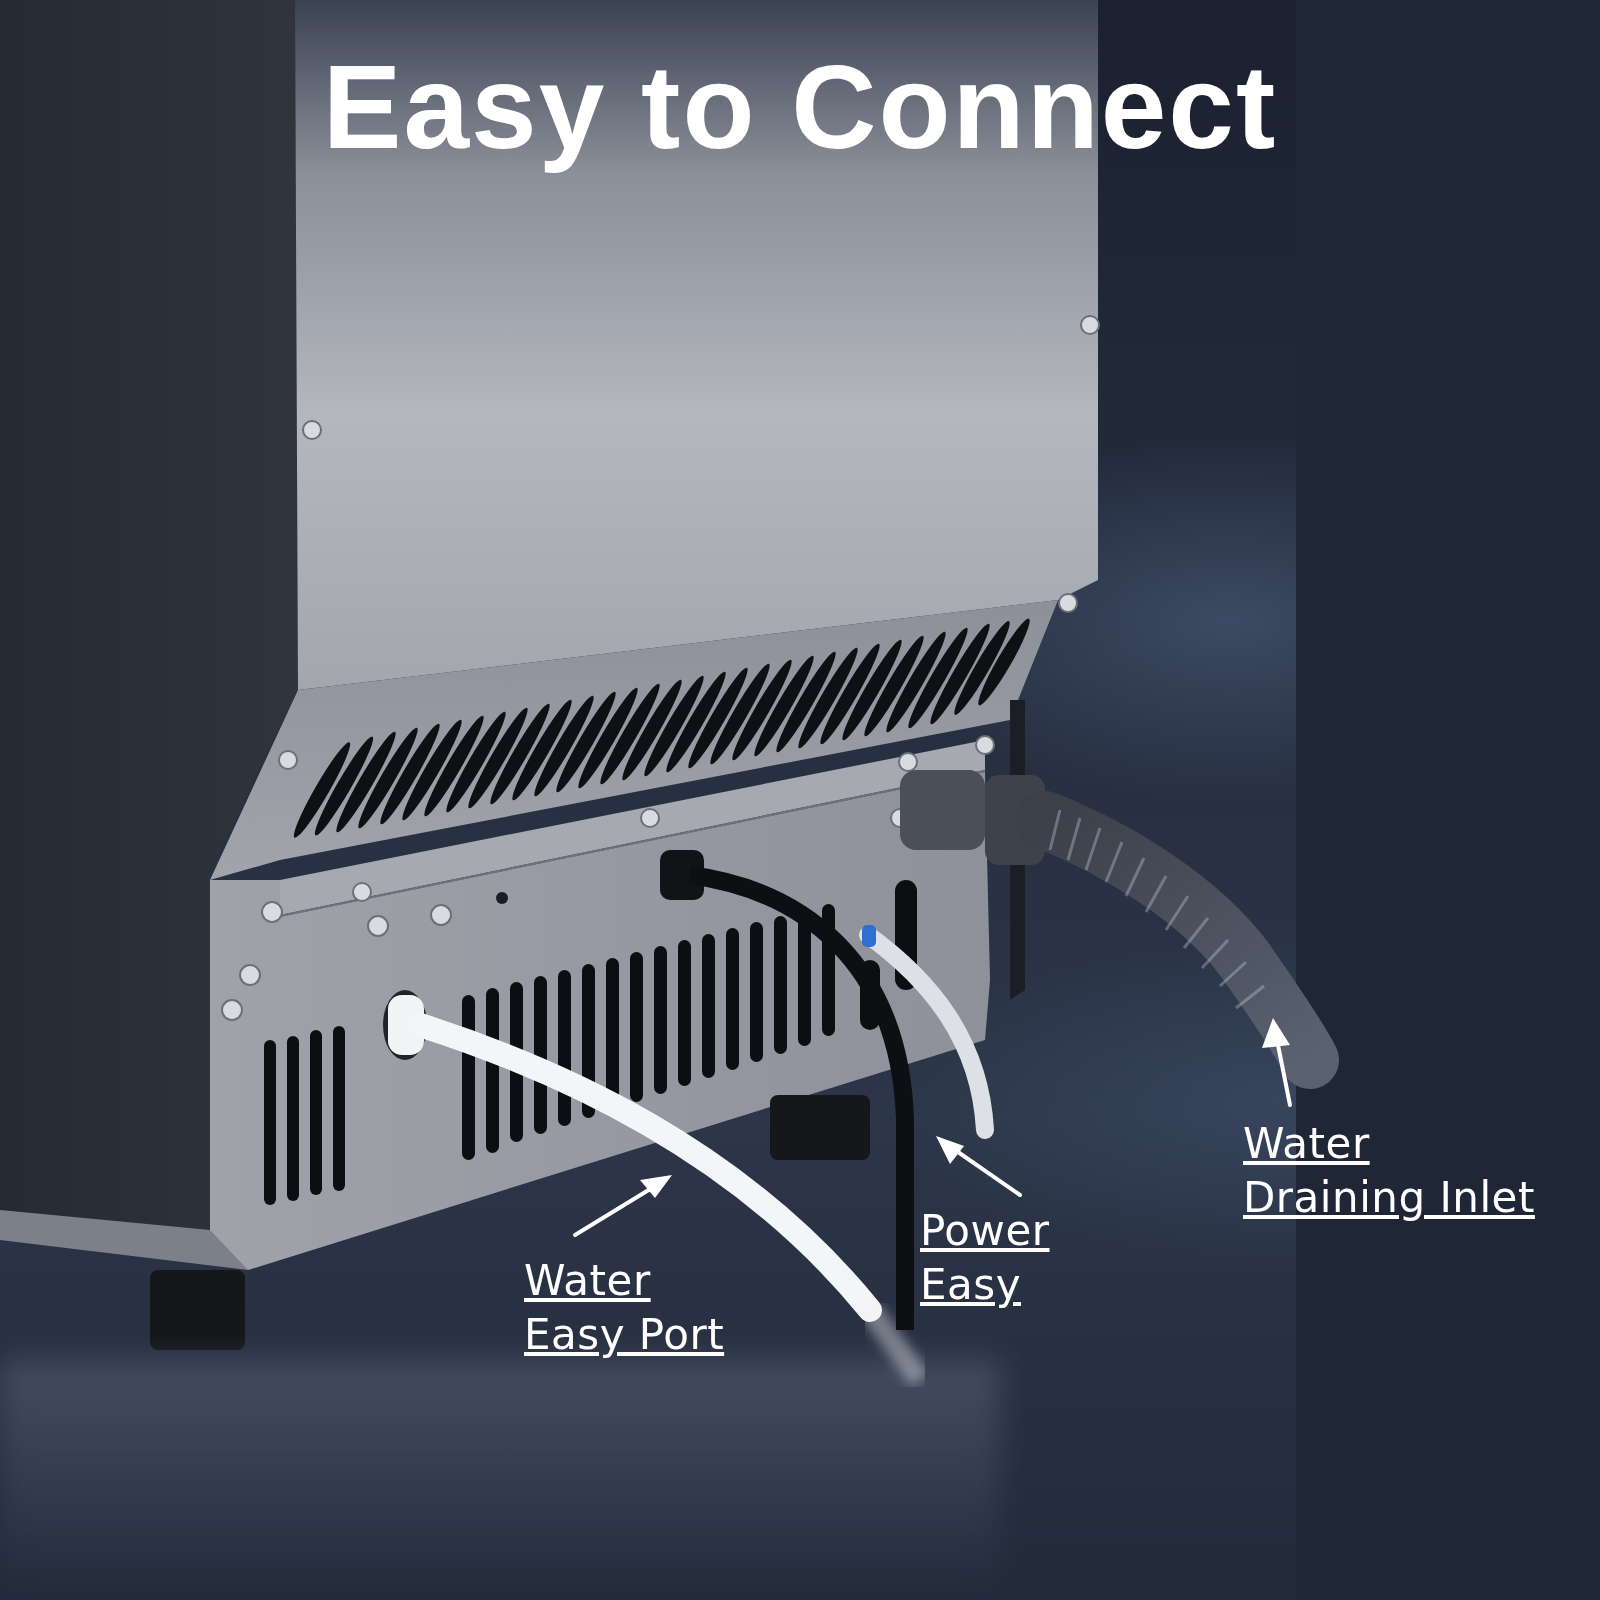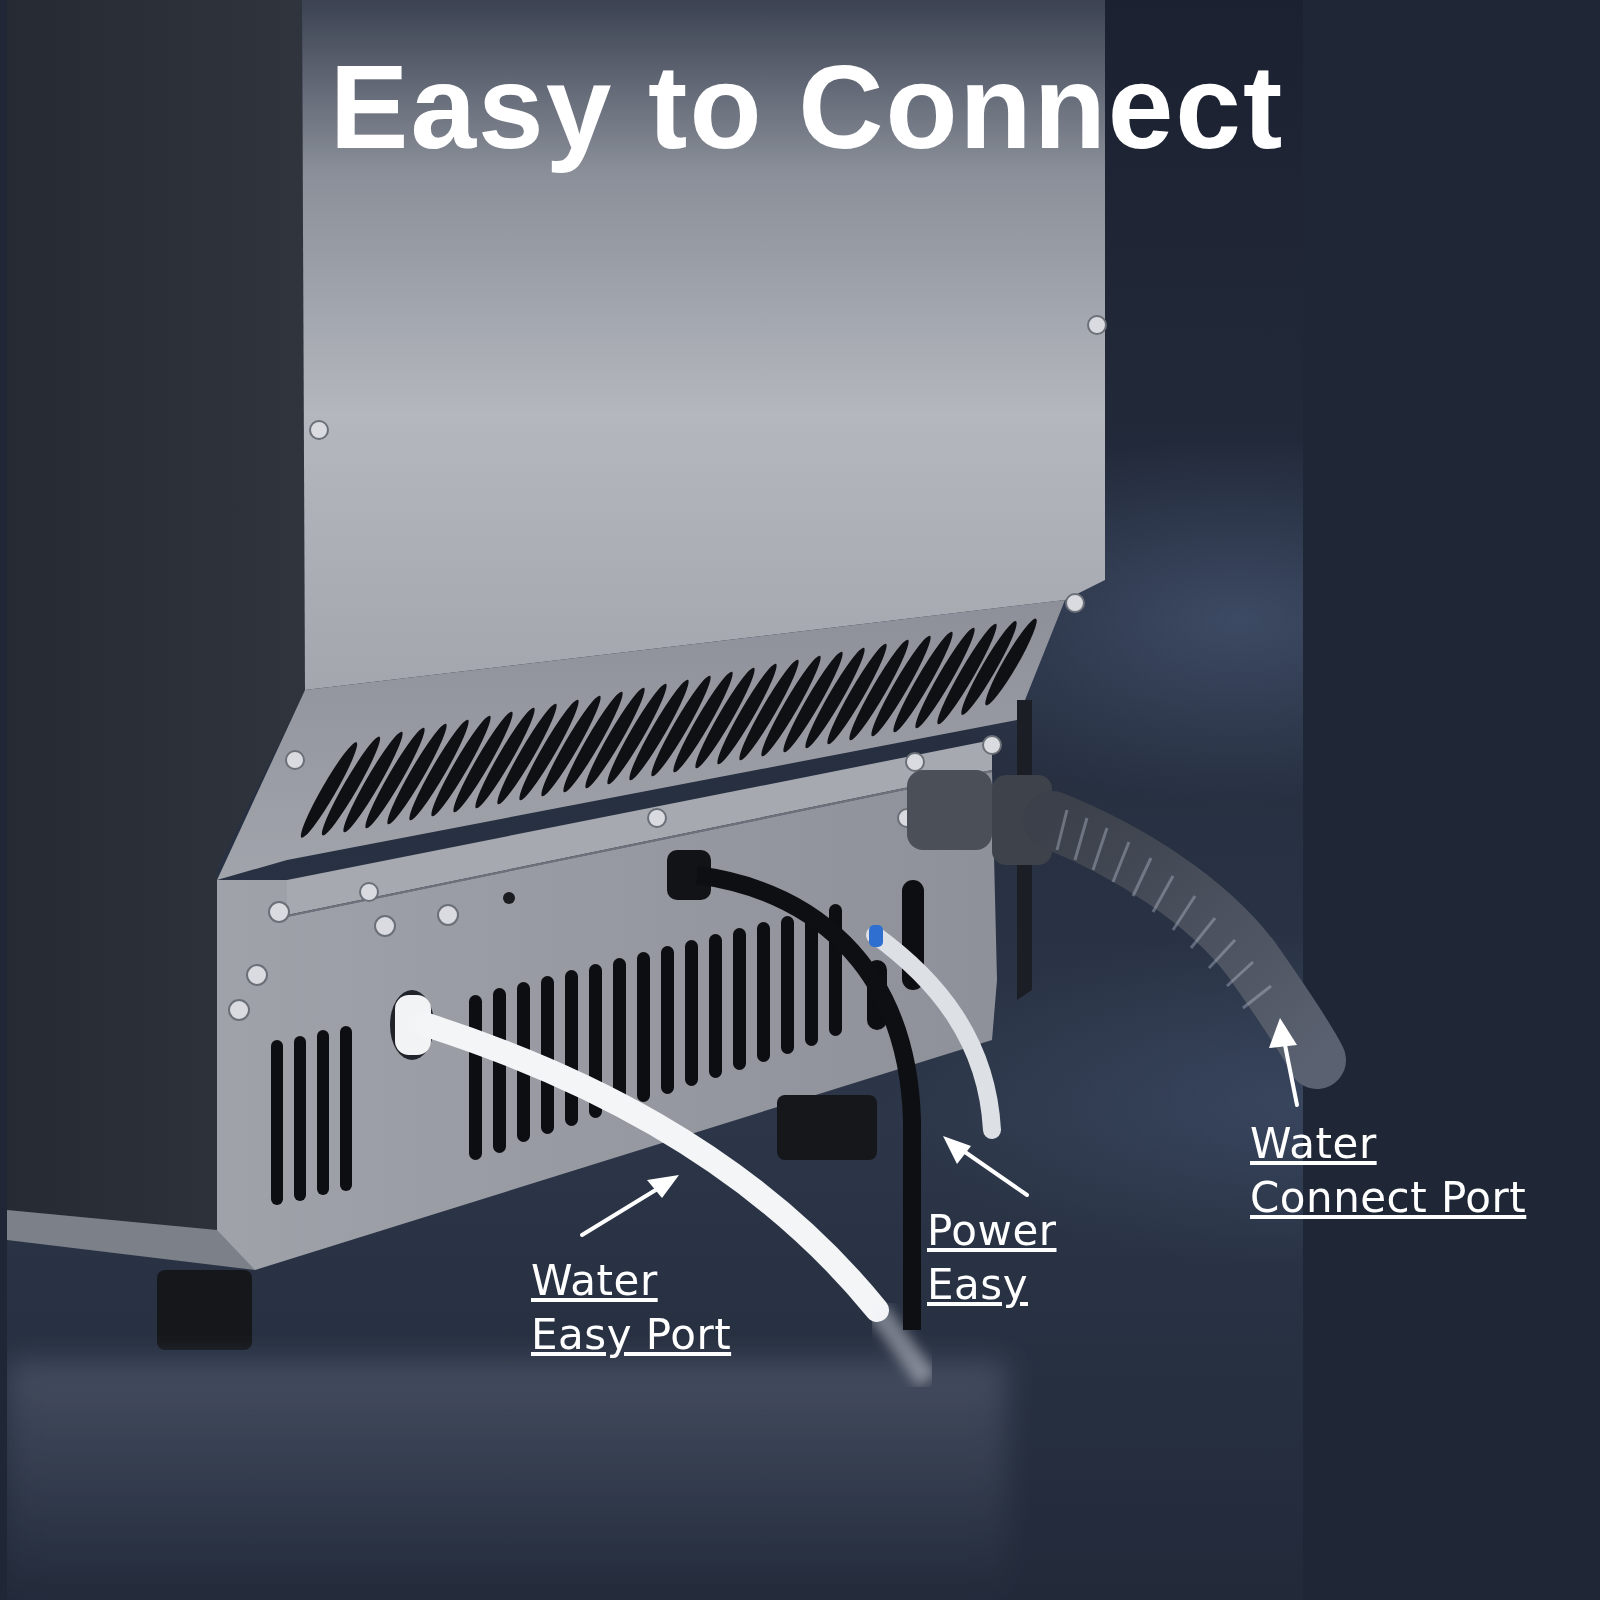--- a/index.html
+++ b/index.html
@@ -1,17 +1,17 @@
 <!DOCTYPE html>
 <html><head>
   <meta charset="utf-8">
   <style>
     html, body { margin: 0; padding: 0; }
     body { width: 1600px; height: 1600px; overflow: hidden; background: #1f2636; position: relative; }
-    .stage { position: absolute; left: 0; top: 0; width: 1296px; height: 1600px; margin-left: 7px; }
+    .stage { position: absolute; left: 0; top: 0; width: 1296px; height: 1600px; }
     .bg { position: absolute; inset: 0;
       background:
         radial-gradient(ellipse 520px 260px at 1230px 620px, rgba(80,98,130,0.55), rgba(0,0,0,0) 70%),
         radial-gradient(ellipse 600px 240px at 1300px 1100px, rgba(70,88,120,0.45), rgba(0,0,0,0) 70%),
         linear-gradient(180deg, #1b2130 0%, #252d3e 40%, #2c3648 70%, #222a3a 100%);
     }
     svg { position: absolute; left: 0; top: 0; }
     .title {
       position: absolute; left: 0; top: 48px; width: 1600px; text-align: center;
       font-family: "Liberation Sans", sans-serif; font-weight: 700; font-size: 118px;
@@ -216,15 +216,15 @@
     <span>Easy Port</span>
   </div>
 
   <div class="label" style="left:920px; top:1204px;">
     <span>Power</span>
     <span>Easy</span>
   </div>
 
   <div class="label" style="left:1243px; top:1117px;">
     <span>Water</span>
-    <span>Connect Port</span>
+    <span>Draining Inlet</span>
   </div>
 </div>
 
 </body></html>

